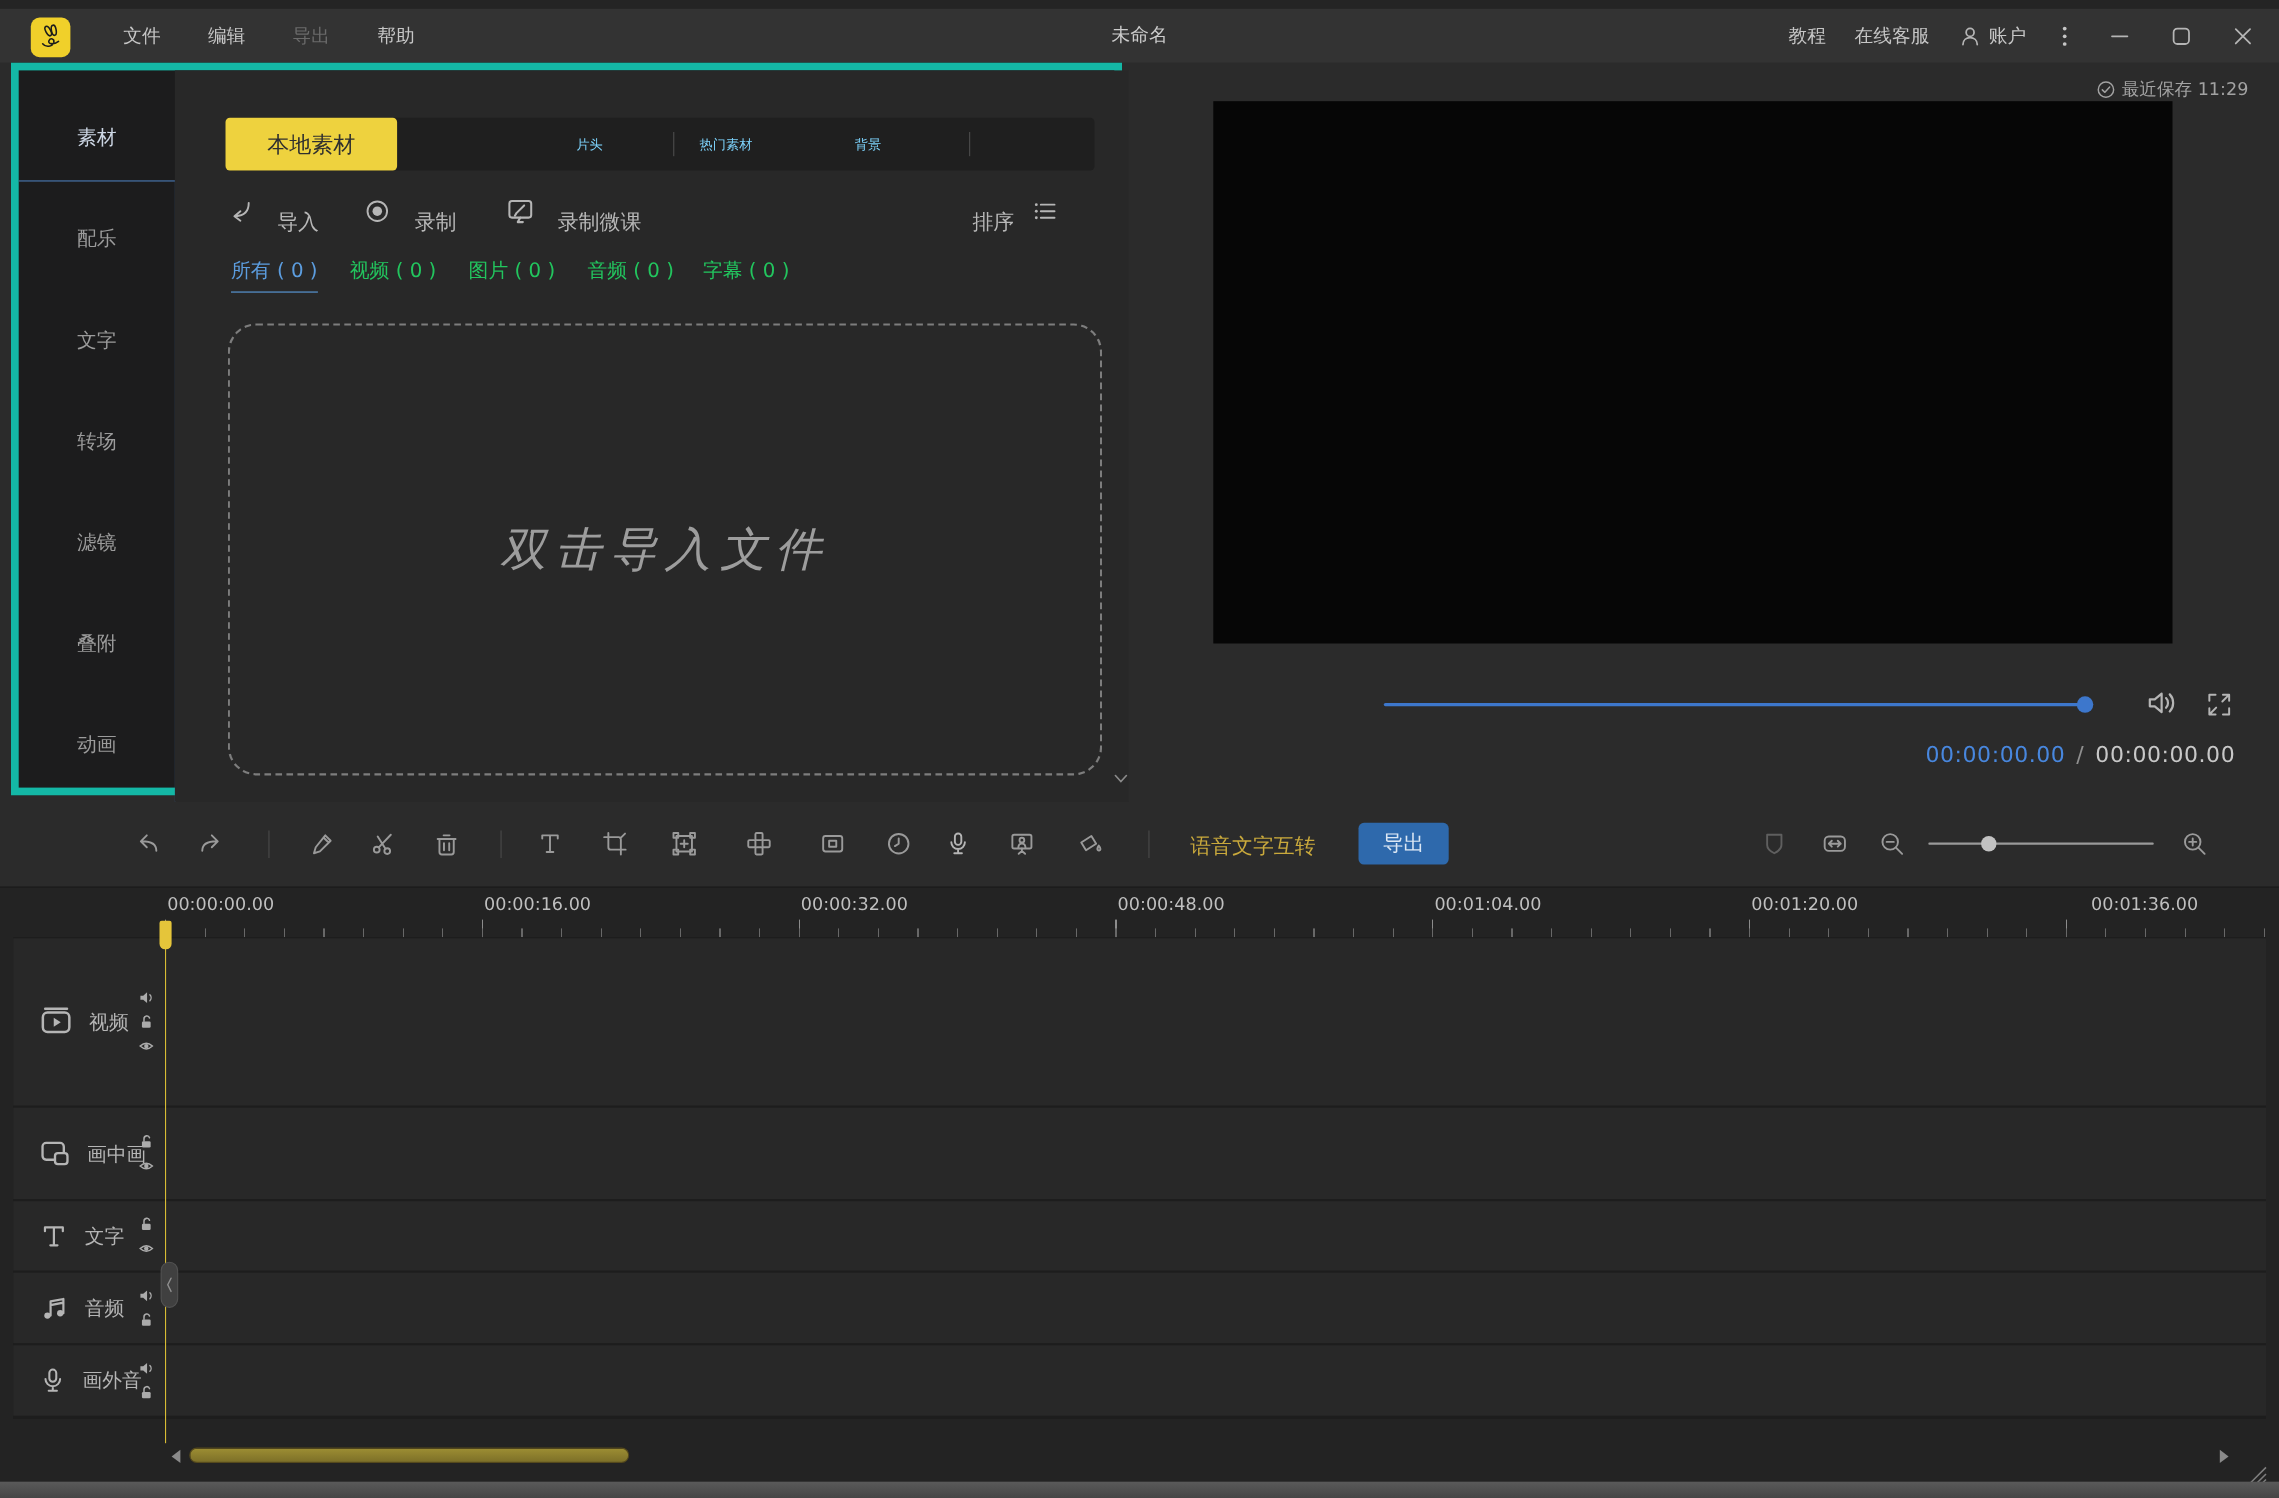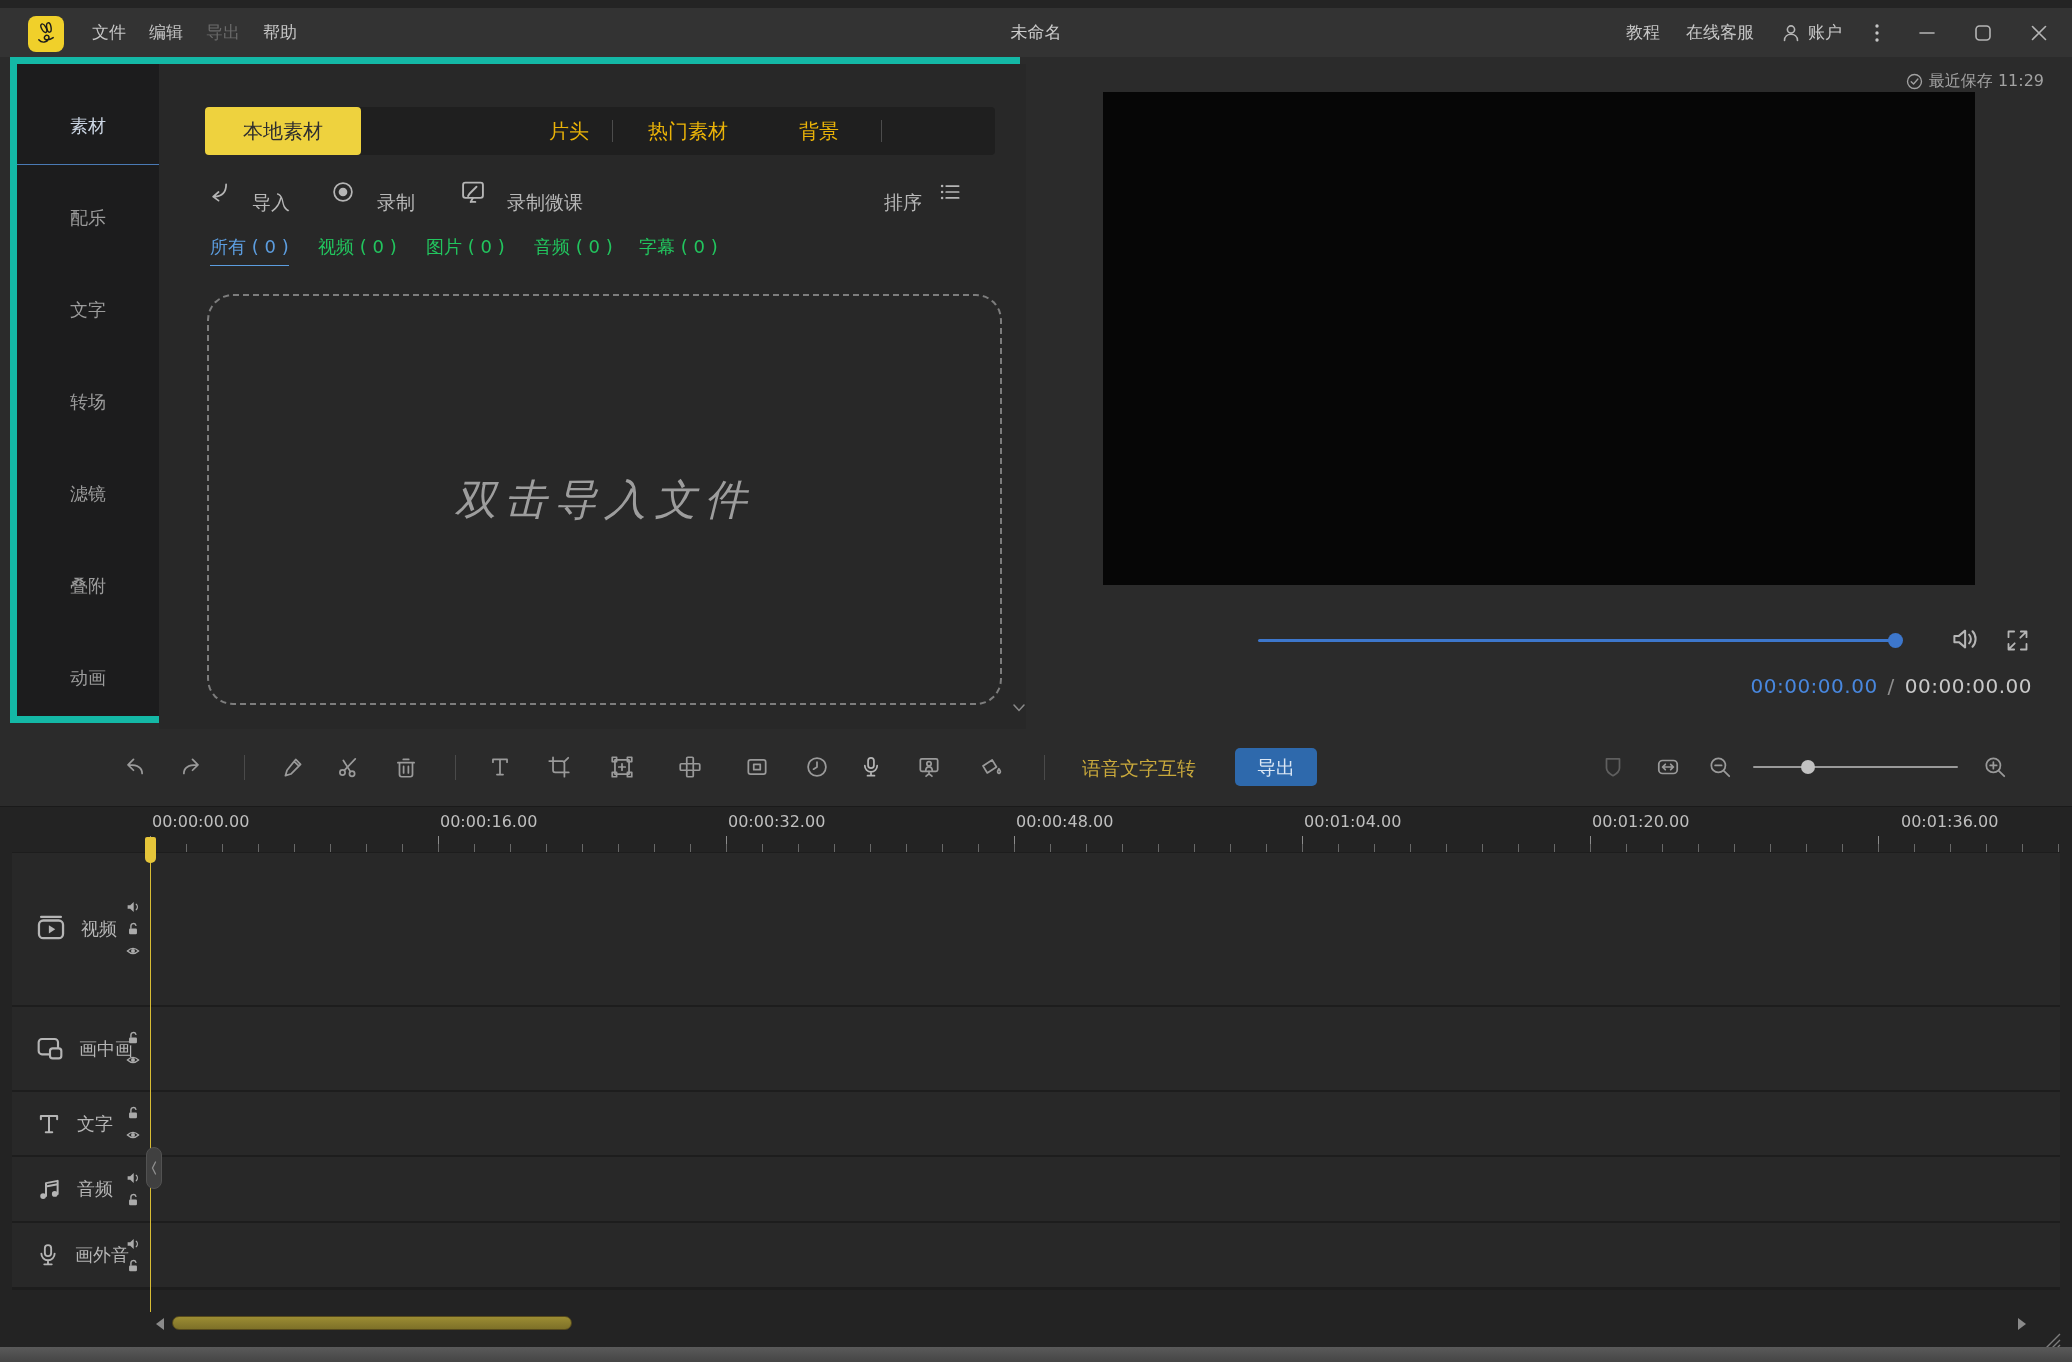--- a/index.html
+++ b/index.html
@@ -9,38 +9,38 @@
   svg{display:block;}
   .ic{stroke:#9a9a9a;fill:none;stroke-width:1.6;stroke-linecap:round;stroke-linejoin:round;}
   .icb{stroke:#b5b5b5;fill:none;stroke-width:1.6;stroke-linecap:round;stroke-linejoin:round;}
 
   
   .top-strip{position:absolute;left:0;top:0;width:2072px;height:8px;background:#242424;}
   .titlebar{position:absolute;left:0;top:8px;width:2072px;height:49px;background:#333333;}
   .logo{position:absolute;left:28px;top:8px;width:36px;height:36px;border-radius:8px;background:#f0d02a;
     display:flex;align-items:center;justify-content:center;cursor:pointer;}
   .menus{position:absolute;left:92px;top:0;height:49px;display:flex;align-items:center;gap:23px;font-size:17px;color:#c6c6c6;}
-  .menus span{cursor:default;}
+  .menus span{cursor:default;margin-left:20px;}
   .menu-disabled{color:#6b6b6b;}
   .win-title{position:absolute;left:50%;top:0;transform:translateX(-50%);height:49px;line-height:49px;font-size:17px;color:#cccccc;}
   .tb-right{position:absolute;right:18px;top:0;height:49px;display:flex;align-items:center;gap:26px;font-size:17px;color:#c6c6c6;}
   .acct{display:flex;align-items:center;gap:6px;}
   .winbtn{display:flex;align-items:center;justify-content:center;width:30px;height:30px;}
 
   
   .media-panel{position:absolute;left:10px;top:57px;width:1010px;height:666px;border:7px solid #14b8a6;box-sizing:border-box;background:#1c1c1d;padding-left:12px;}
   .mp-content{position:absolute;left:142px;top:0;width:867px;height:665px;background:#282828;}
   .mp-hline{position:absolute;left:0;top:100px;width:142px;height:1px;background:#4a7ab5;}
   .mp-vline{position:absolute;left:142px;top:100px;width:1px;height:565px;background:#4a7ab5;}
   .rail-item{position:absolute;left:0;width:142px;height:40px;line-height:40px;text-align:center;font-size:18px;color:#9b9b9b;cursor:pointer;}
   .rail-sel{color:#ccd6e4;}
   .tabstrip{position:absolute;left:46px;top:43px;width:790px;height:48px;background:#1f1f1f;border-radius:4px;}
   .tab-active{position:absolute;left:46px;top:43px;width:156px;height:48px;background:#eed23e;border-radius:4px;
     text-align:center;line-height:48px;font-size:20px;color:#2f2f2f;font-weight:500;cursor:pointer;}
-  .tab{position:absolute;top:43px;height:48px;line-height:48px;text-align:center;font-size:20px;color:#eab308;cursor:pointer;}
+  .tab{position:absolute;top:43px;height:48px;line-height:48px;text-align:left;font-size:12px;color:#7dd3fc;cursor:pointer;}
   .tab-div{position:absolute;top:56px;width:1px;height:22px;background:#4c4c4c;}
   .act-label{position:absolute;top:115px;height:26px;line-height:26px;font-size:19px;color:#b8b8b8;cursor:pointer;margin-top:10px;}
   .flt{position:absolute;top:170px;height:26px;line-height:26px;font-size:18px;color:#22c55e;cursor:pointer;}
   .flt-sel{color:#5c9ddf;border-bottom:1px solid #5c9ddf;padding-bottom:5px;}
   .dropzone{position:absolute;left:48px;top:230px;width:795px;height:411px;border:2px dashed #7d7d7d;border-radius:26px;
     box-sizing:border-box;display:flex;align-items:center;justify-content:center;cursor:pointer;}
   .dropzone span{font-size:42px;font-style:italic;color:#9d9d9d;letter-spacing:8px;}
 
   
   .saved{position:absolute;right:28px;top:70px;height:22px;display:flex;align-items:center;gap:6px;font-size:16px;color:#a2a2a2;}

